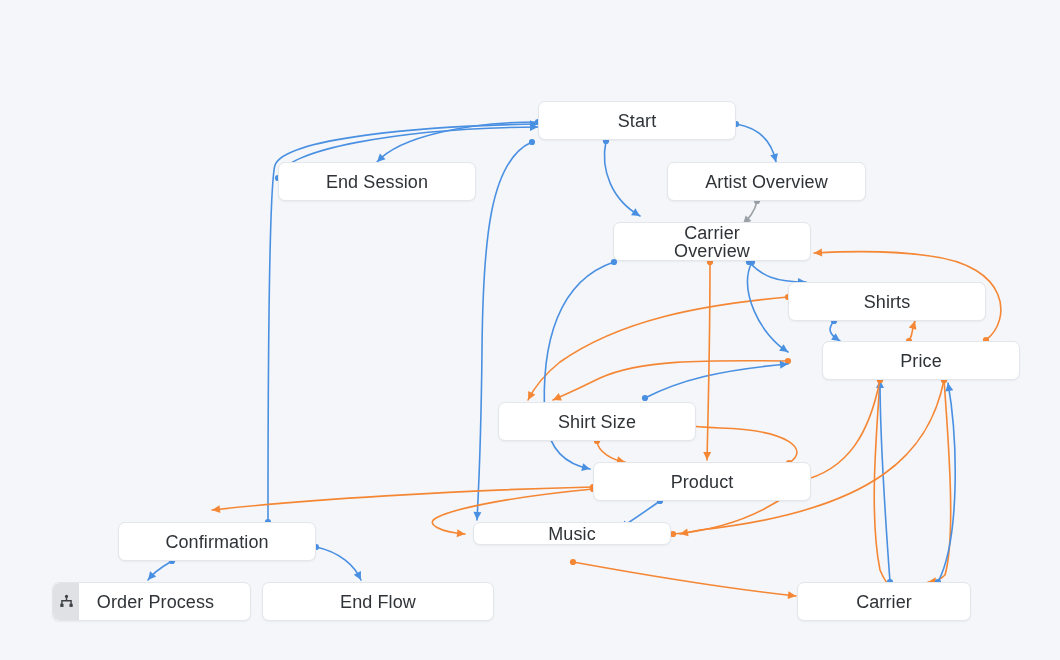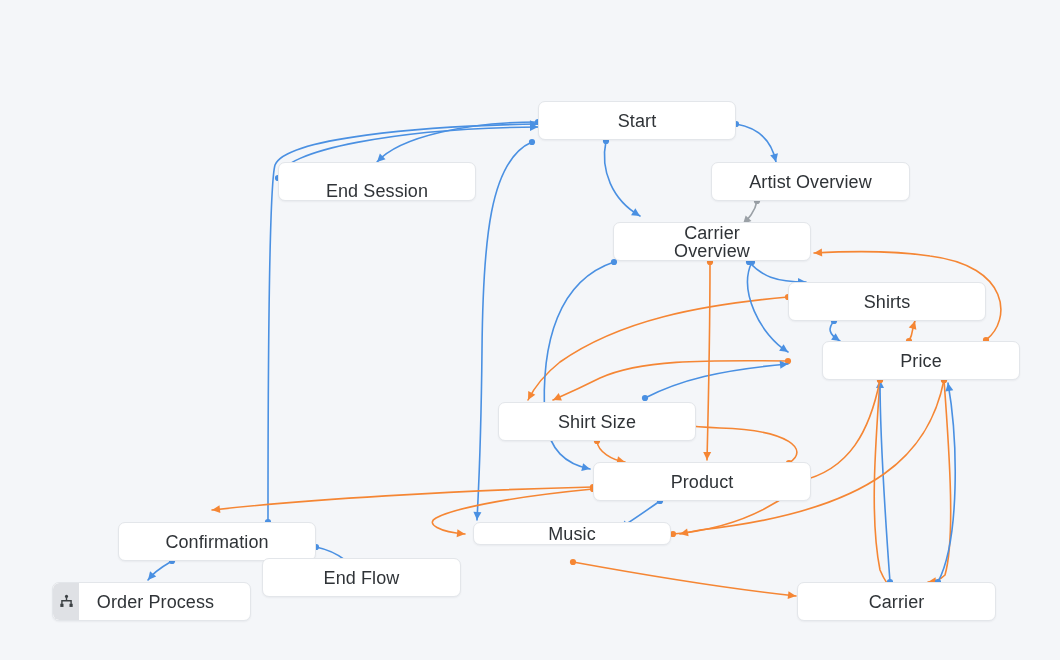--- a/index.html
+++ b/index.html
@@ -231,24 +231,24 @@
       <g>
         <path d="M 944,380 C 930,450 880,510 700,530 C 690,532 685,533 680,534" fill="none" stroke="#f58634" stroke-width="1.6" stroke-linecap="round"></path>
         <circle cx="944" cy="380" r="3.1" fill="#f58634"></circle>
         <path d="M 0,0 L -8,-4 L -8,4 Z" fill="#f58634" transform="translate(680,534) rotate(168.6900675259798)"></path>
       </g>
     </svg>
   <div id="node-layer">
       <div class="node" style="left: 538px; top: 101px; width: 198px; height: 39px;">
         <span class="node-label">Start</span>
       </div>
-      <div class="node" style="left: 278px; top: 162px; width: 198px; height: 39px; align-items: flex-end;">
+      <div class="node" style="left: 278px; top: 162px; width: 198px; height: 39px;">
         <span class="node-label">End Session</span>
       </div>
-      <div class="node" style="left: 667px; top: 162px; width: 199px; height: 39px; margin-left: 44px;">
+      <div class="node" style="left: 667px; top: 162px; width: 199px; height: 39px;">
         <span class="node-label">Artist Overview</span>
       </div>
       <div class="node" style="left: 613px; top: 222px; width: 198px; height: 39px;">
         <span class="node-label">Carrier Overview</span>
       </div>
       <div class="node" style="left: 788px; top: 282px; width: 198px; height: 39px;">
         <span class="node-label">Shirts</span>
       </div>
       <div class="node" style="left: 788px; top: 341px; width: 198px; height: 39px; margin-left: 34px;">
         <span class="node-label">Price</span>
@@ -269,20 +269,20 @@
         <div class="node-badge">
           <svg width="15" height="15" viewBox="0 0 16 16" fill="none" stroke="#3c4144" stroke-width="1.5" stroke-linecap="round">
             <circle cx="8" cy="2.6" r="1.7" fill="#3c4144" stroke="none"></circle>
             <rect x="1.4" y="10.4" width="3.4" height="3.4" fill="#3c4144" stroke="none"></rect>
             <rect x="11.2" y="10.4" width="3.4" height="3.4" fill="#3c4144" stroke="none"></rect>
             <path d="M8 4.4 L8 7.2 M3.1 10.4 L3.1 7.2 L12.9 7.2 L12.9 10.4"></path>
           </svg>
         </div>
         <span class="node-label">Order Process</span>
       </div>
-      <div class="node" style="left: 262px; top: 558px; width: 199px; height: 39px;">
+      <div class="node" style="left: 262px; top: 582px; width: 232px; height: 39px;">
         <span class="node-label">End Flow</span>
       </div>
-      <div class="node" style="left: 797px; top: 582px; width: 199px; height: 39px; align-items: center;">
+      <div class="node" style="left: 797px; top: 582px; width: 174px; height: 39px; align-items: center;">
         <span class="node-label">Carrier</span>
       </div>
     </div>
 </div>
 
 </body></html>

